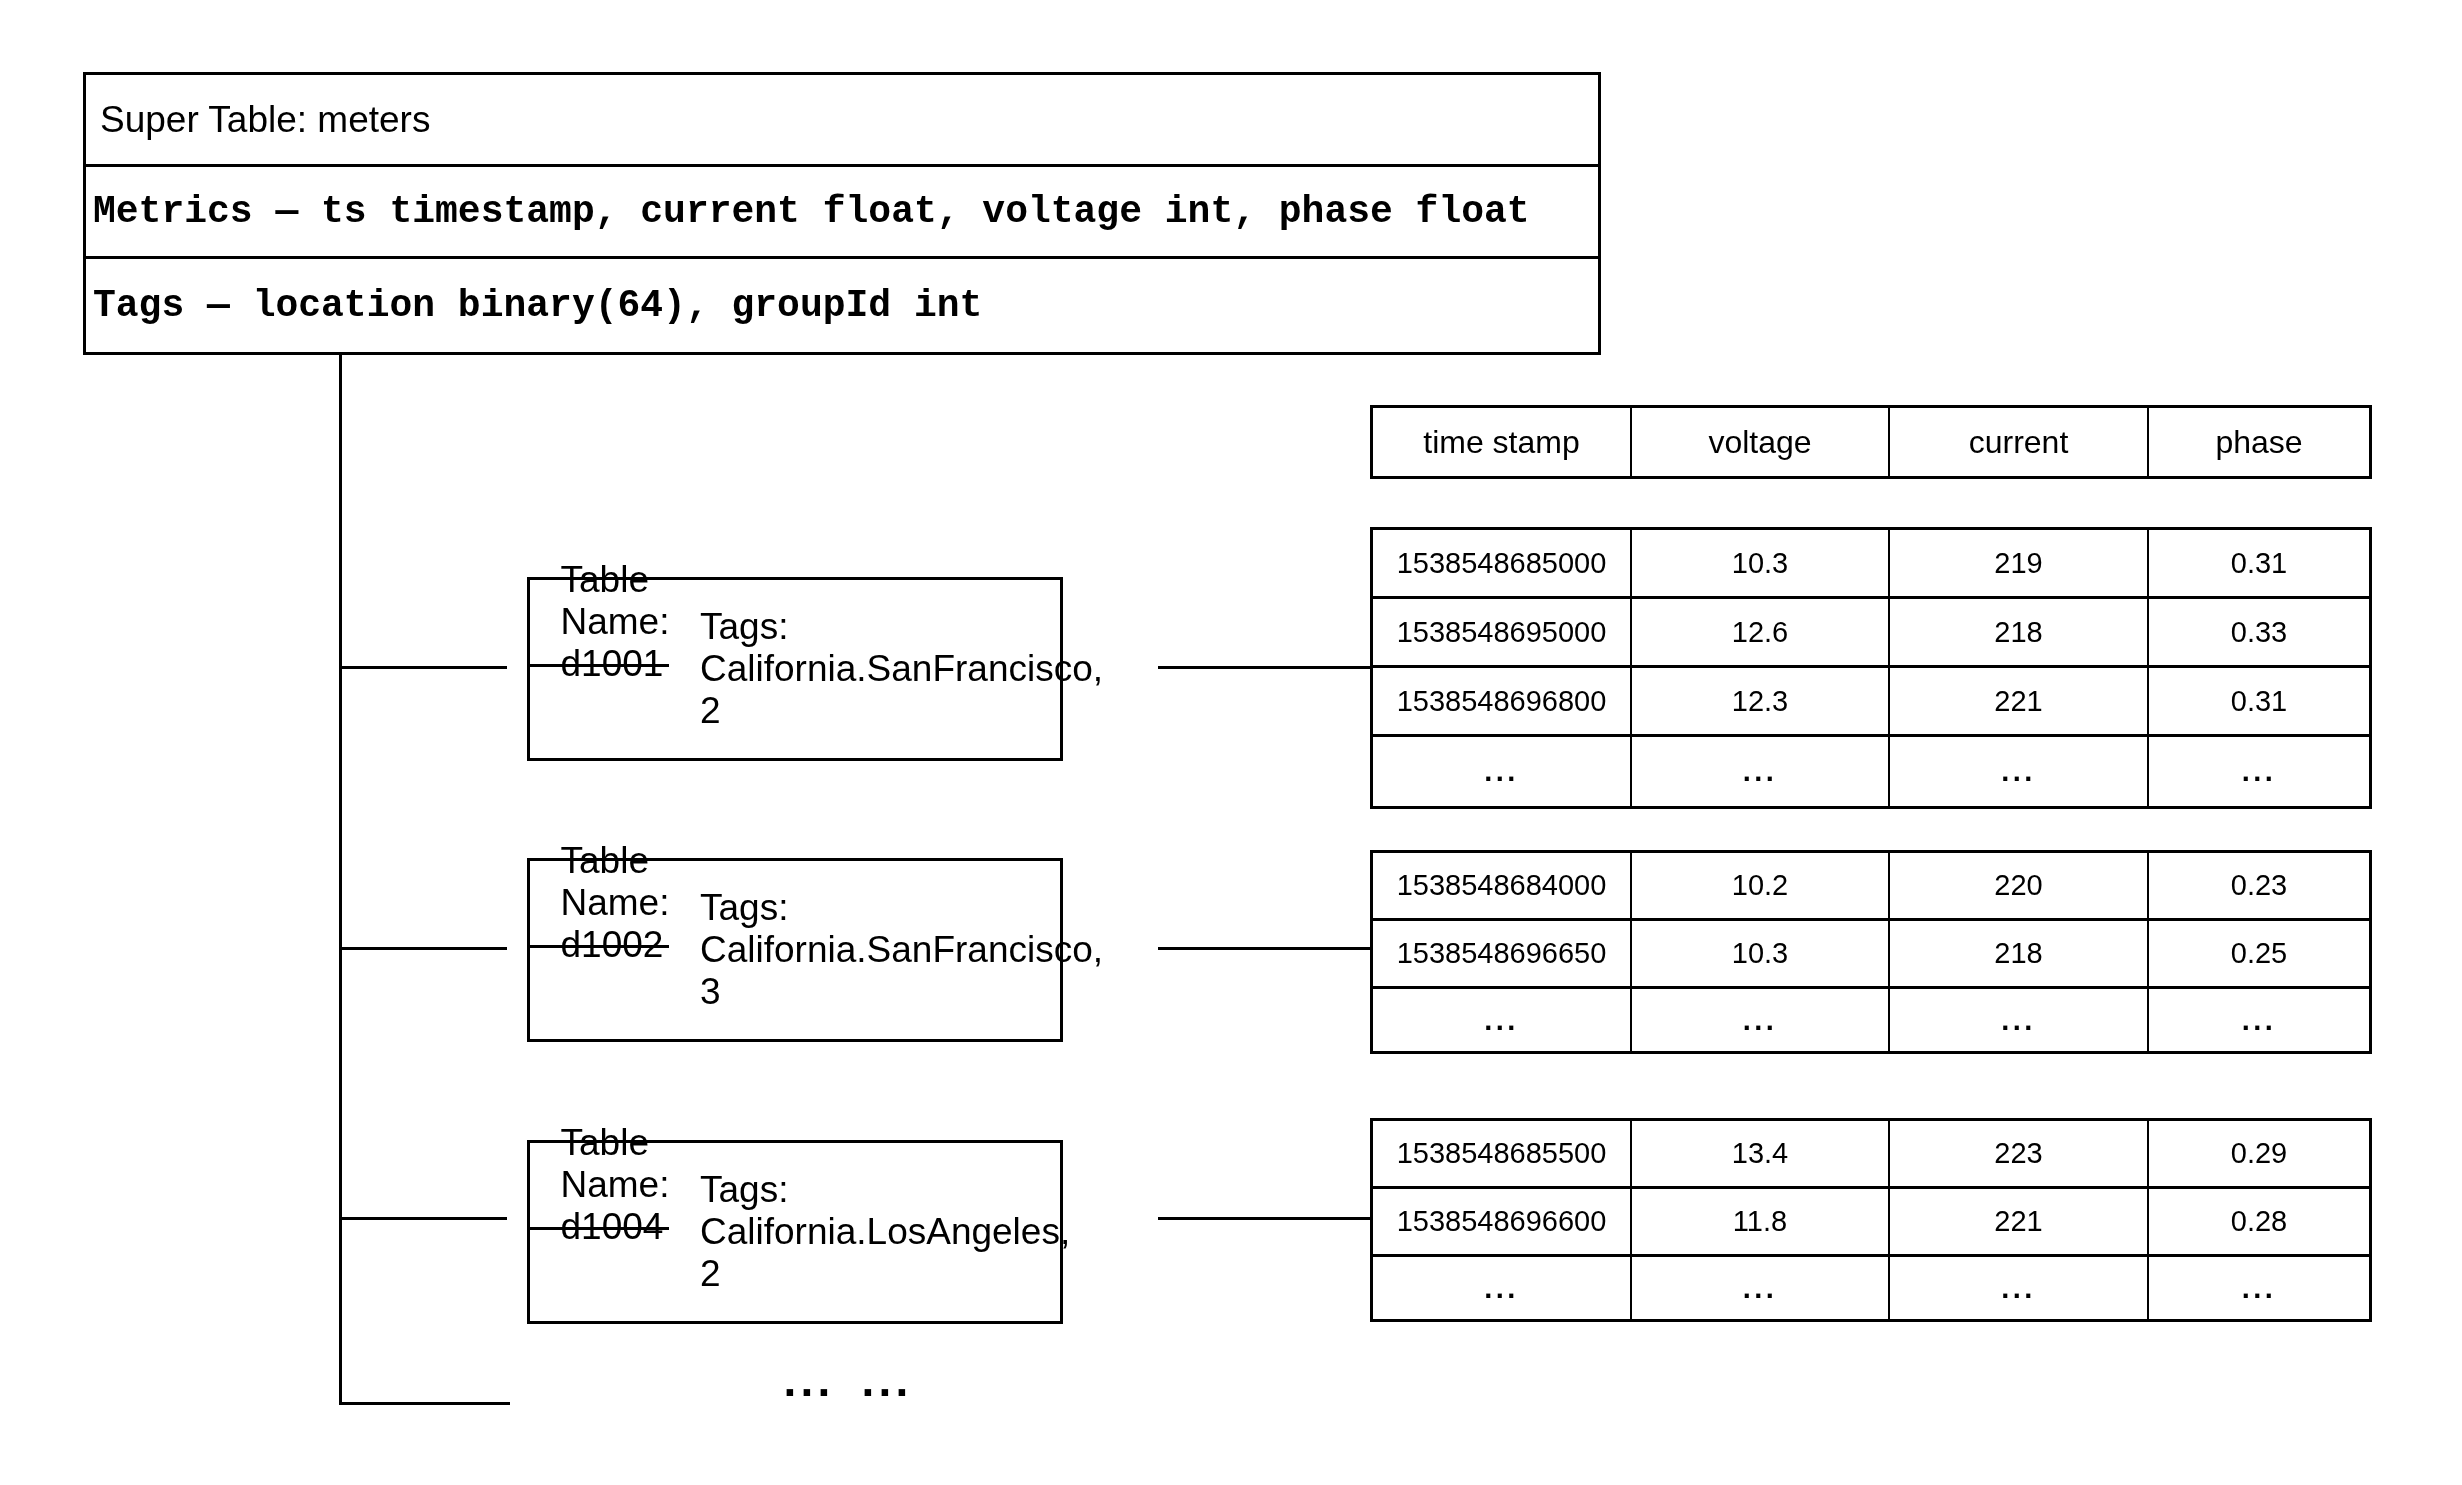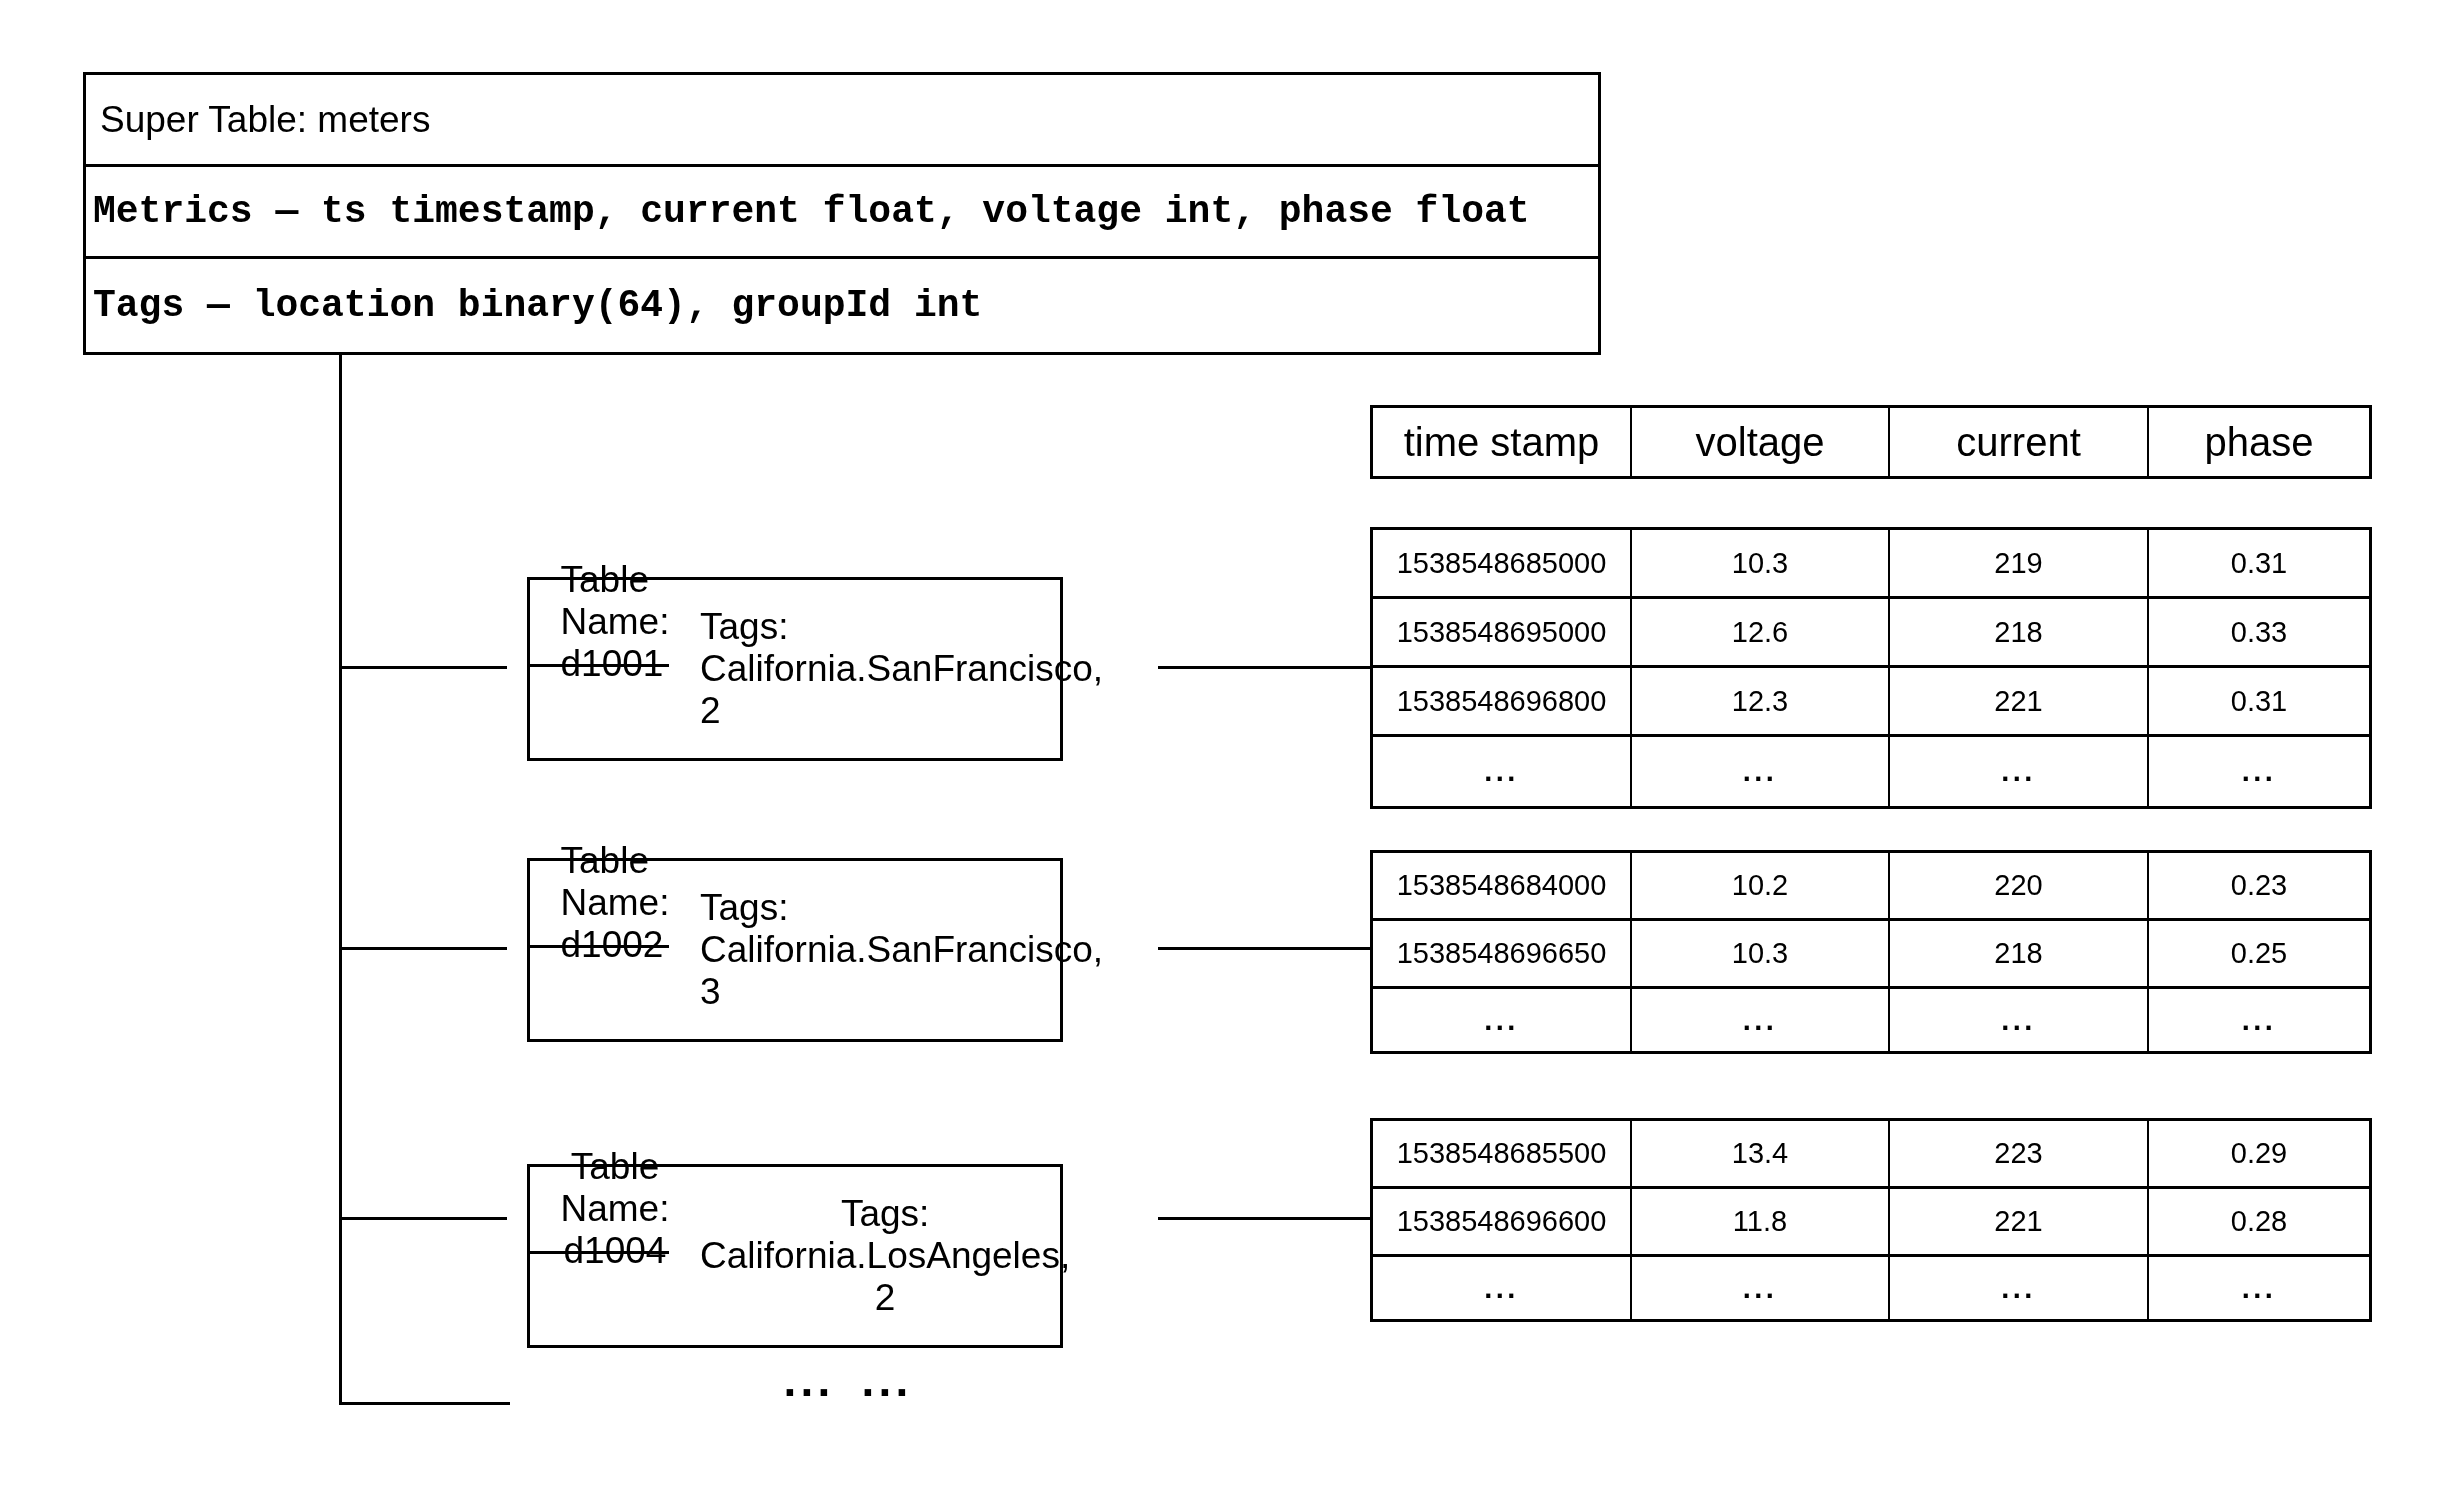--- a/index.html
+++ b/index.html
@@ -58,21 +58,21 @@
   }
   .grid .cell{
     display:flex;align-items:center;justify-content:center;
     border-right:2.5px solid #000;border-bottom:3.4px solid #000;
     box-sizing:border-box;
     font-size:29px;
   }
   .grid .cell:nth-child(4n){border-right:none;}
   .grid .cell:nth-last-child(-n+4){border-bottom:none;}
   .grid.header{top:405px;height:74px;grid-template-rows:1fr;}
-  .grid.header .cell{font-size:40px;}
+  .grid.header .cell{font-size:32px;}
   .grid.t1{top:527px;height:282px;grid-template-rows:69px 69px 69px 1fr;}
   .grid.t2{top:850px;height:204px;grid-template-rows:68px 68px 1fr;}
   .grid.t3{top:1118px;height:204px;grid-template-rows:68px 68px 1fr;}
   .cell.dots{letter-spacing:3.4px;font-weight:bold;}
   
   .more{
     position:absolute;left:746px;top:1353px;width:204px;height:54px;
     display:flex;align-items:center;justify-content:center;
     font-size:46px;font-weight:bold;letter-spacing:4.2px;word-spacing:10.2px;
     white-space:pre;
@@ -99,21 +99,21 @@
   <div class="line h" style="left:1158px;top:1217px;width:212px;"></div>
 
   <div class="cbox" style="top:577px;">
     <div class="crow top">Table Name: d1001</div>
     <div class="crow bot">Tags: California.SanFrancisco, 2</div>
   </div>
   <div class="cbox" style="top:858px;">
     <div class="crow top">Table Name: d1002</div>
     <div class="crow bot">Tags: California.SanFrancisco, 3</div>
   </div>
-  <div class="cbox" style="top:1164px;text-align:center;">
+  <div class="cbox" style="top:1140px;">
     <div class="crow top">Table Name: d1004</div>
     <div class="crow bot">Tags: California.LosAngeles, 2</div>
   </div>
 
   <div class="grid header">
     <div class="cell">time stamp</div>
     <div class="cell">voltage</div>
     <div class="cell">current</div>
     <div class="cell">phase</div>
   </div>

